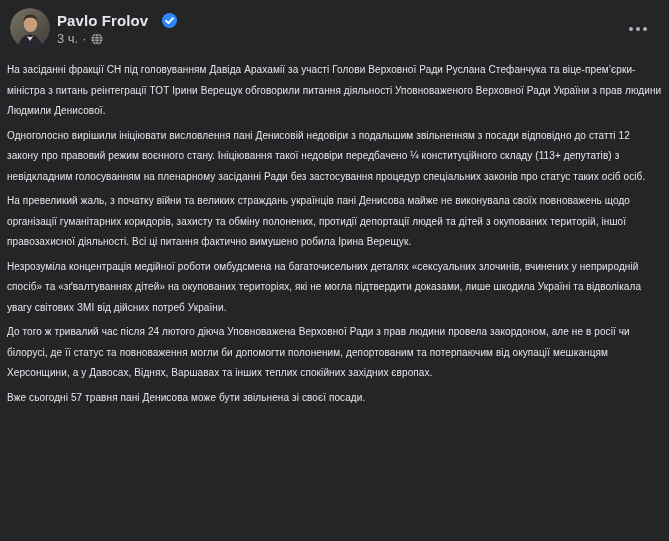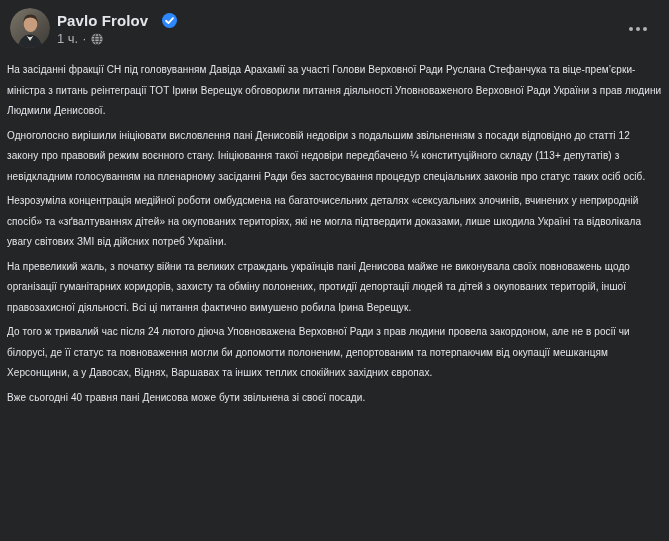--- a/index.html
+++ b/index.html
@@ -81,21 +81,21 @@
       <div class="name-row">
         <span class="author">Pavlo Frolov</span>
         <span class="badge">
           <svg viewBox="0 0 16 16" width="15" height="15">
             <circle cx="8" cy="8" r="8" fill="#2d88ff"></circle>
             <path d="M4.3 8.3 L6.9 10.8 L11.7 5.5" stroke="#ffffff" stroke-width="2" fill="none" stroke-linecap="round" stroke-linejoin="round"></path>
           </svg>
         </span>
       </div>
       <div class="sub-row">
-        <span class="timestamp">1 ч.</span>
+        <span class="timestamp">3 ч.</span>
         <span class="sep">·</span>
         <span class="globe">
           <svg viewBox="0 0 16 16" width="12" height="12">
             <circle cx="8" cy="8" r="7.4" fill="#b0b3b8"></circle>
             <g stroke="#242526" stroke-width="1.2" fill="none">
               <ellipse cx="8" cy="8" rx="3.1" ry="7.4"></ellipse>
               <path d="M0.8 8 H15.2"></path>
               <path d="M1.8 4.4 H14.2"></path>
               <path d="M1.8 11.6 H14.2"></path>
             </g>
@@ -107,19 +107,19 @@
     <button class="more" aria-label="More">
       <span class="dot"></span>
       <span class="dot"></span>
       <span class="dot"></span>
     </button>
   </div>
 
   <div class="post-body">
     <p>На засіданні фракції СН під головуванням Давіда Арахамії за участі Голови Верховної Ради Руслана Стефанчука та віце-прем’єрки-міністра з питань реінтеграції ТОТ Ірини Верещук обговорили питання діяльності Уповноваженого Верховної Ради України з прав людини Людмили Денисової.</p>
     <p>Одноголосно вирішили ініціювати висловлення пані Денисовій недовіри з подальшим звільненням з посади відповідно до статті 12 закону про правовий режим воєнного стану. Ініціювання такої недовіри передбачено ¼ конституційного складу (113+ депутатів) з невідкладним голосуванням на пленарному засіданні Ради без застосування процедур спеціальних законів про статус таких осіб осіб.</p>
+    <p>На превеликий жаль, з початку війни та великих страждань українців пані Денисова майже не виконувала своїх повноважень щодо організації гуманітарних коридорів, захисту та обміну полонених, протидії депортації людей та дітей з окупованих територій, іншої правозахисної діяльності. Всі ці питання фактично вимушено робила Ірина Верещук.</p>
     <p>Незрозуміла концентрація медійної роботи омбудсмена на багаточисельних деталях «сексуальних злочинів, вчинених у неприродній спосіб» та «зґвалтуваннях дітей» на окупованих територіях, які не могла підтвердити доказами, лише шкодила Україні та відволікала увагу світових ЗМІ від дійсних потреб України.</p>
-    <p>На превеликий жаль, з початку війни та великих страждань українців пані Денисова майже не виконувала своїх повноважень щодо організації гуманітарних коридорів, захисту та обміну полонених, протидії депортації людей та дітей з окупованих територій, іншої правозахисної діяльності. Всі ці питання фактично вимушено робила Ірина Верещук.</p>
     <p>До того ж тривалий час після 24 лютого діюча Уповноважена Верховної Ради з прав людини провела закордоном, але не в росії чи білорусі, де її статус та повноваження могли би допомогти полоненим, депортованим та потерпаючим від окупації мешканцям Херсонщини, а у Давосах, Віднях, Варшавах та інших теплих спокійних західних європах.</p>
-    <p>Вже сьогодні 40 травня пані Денисова може бути звільнена зі своєї посади.</p>
+    <p>Вже сьогодні 57 травня пані Денисова може бути звільнена зі своєї посади.</p>
   </div>
 
 </div>
 
 </body></html>

